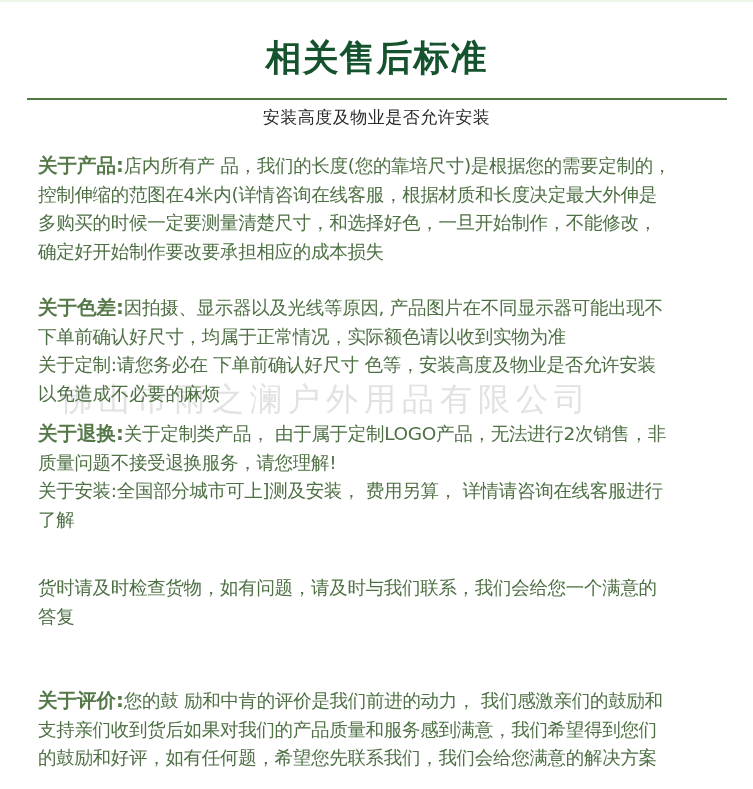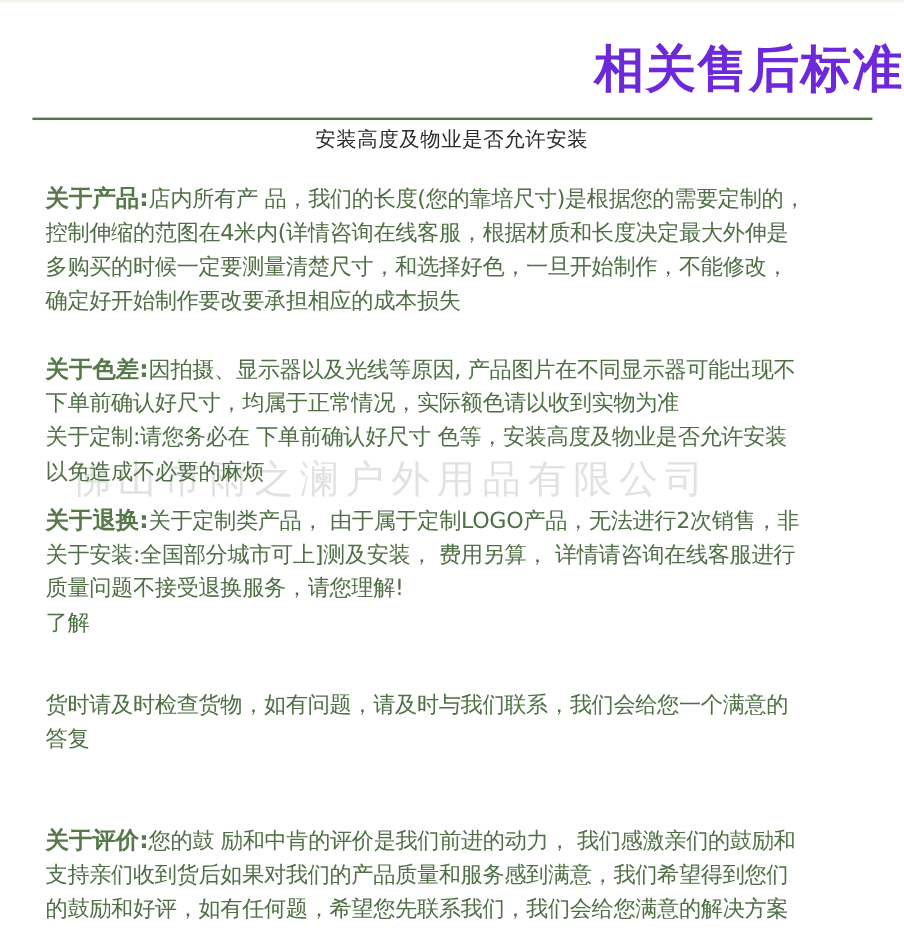--- a/index.html
+++ b/index.html
@@ -17,24 +17,24 @@
     .top-strip {
       position: absolute;
       left: 0; top: 0;
       width: 753px; height: 2px;
       background: #eef6ea;
     }
     .title {
       position: absolute;
       left: 0; top: 28px;
       width: 753px;
-      text-align: right;
-      font-size: 42px;
+      text-align: center;
+      font-size: 36px;
       font-weight: bold;
-      color: #6d28d9;
+      color: #14532d;
       letter-spacing: 1px;
       line-height: 60px;
     }
     .divider {
       position: absolute;
       left: 27px; top: 98px;
       width: 700px; height: 2px;
       background: #4f7a43;
     }
     .subtitle {
@@ -100,22 +100,22 @@
 
 <div class="section" style="top:294px;">
   <div class="line"><span class="label">关于色差:</span><span>因拍摄、显示器以及光线等原因, 产品图片在不同显示器可能出现不</span></div>
   <div class="line">下单前确认好尺寸，均属于正常情况，实际额色请以收到实物为准</div>
   <div class="line">关于定制:请您务必在 下单前确认好尺寸 色等，安装高度及物业是否允许安装</div>
   <div class="line">以免造成不必要的麻烦</div>
 </div>
 
 <div class="section" style="top:420px;">
   <div class="line"><span class="label">关于退换:</span><span>关于定制类产品， 由于属于定制LOGO产品，无法进行2次销售，非</span></div>
+  <div class="line">质量问题不接受退换服务，请您理解!</div>
   <div class="line">关于安装:全国部分城市可上]测及安装， 费用另算， 详情请咨询在线客服进行</div>
-  <div class="line">质量问题不接受退换服务，请您理解!</div>
   <div class="line">了解</div>
 </div>
 
 <div class="section" style="top:574px;">
   <div class="line">货时请及时检查货物，如有问题，请及时与我们联系，我们会给您一个满意的</div>
   <div class="line">答复</div>
 </div>
 
 <div class="section" style="top:687px;">
   <div class="line"><span class="label">关于评价:</span><span>您的鼓 励和中肯的评价是我们前进的动力，   我们感激亲们的鼓励和</span></div>

